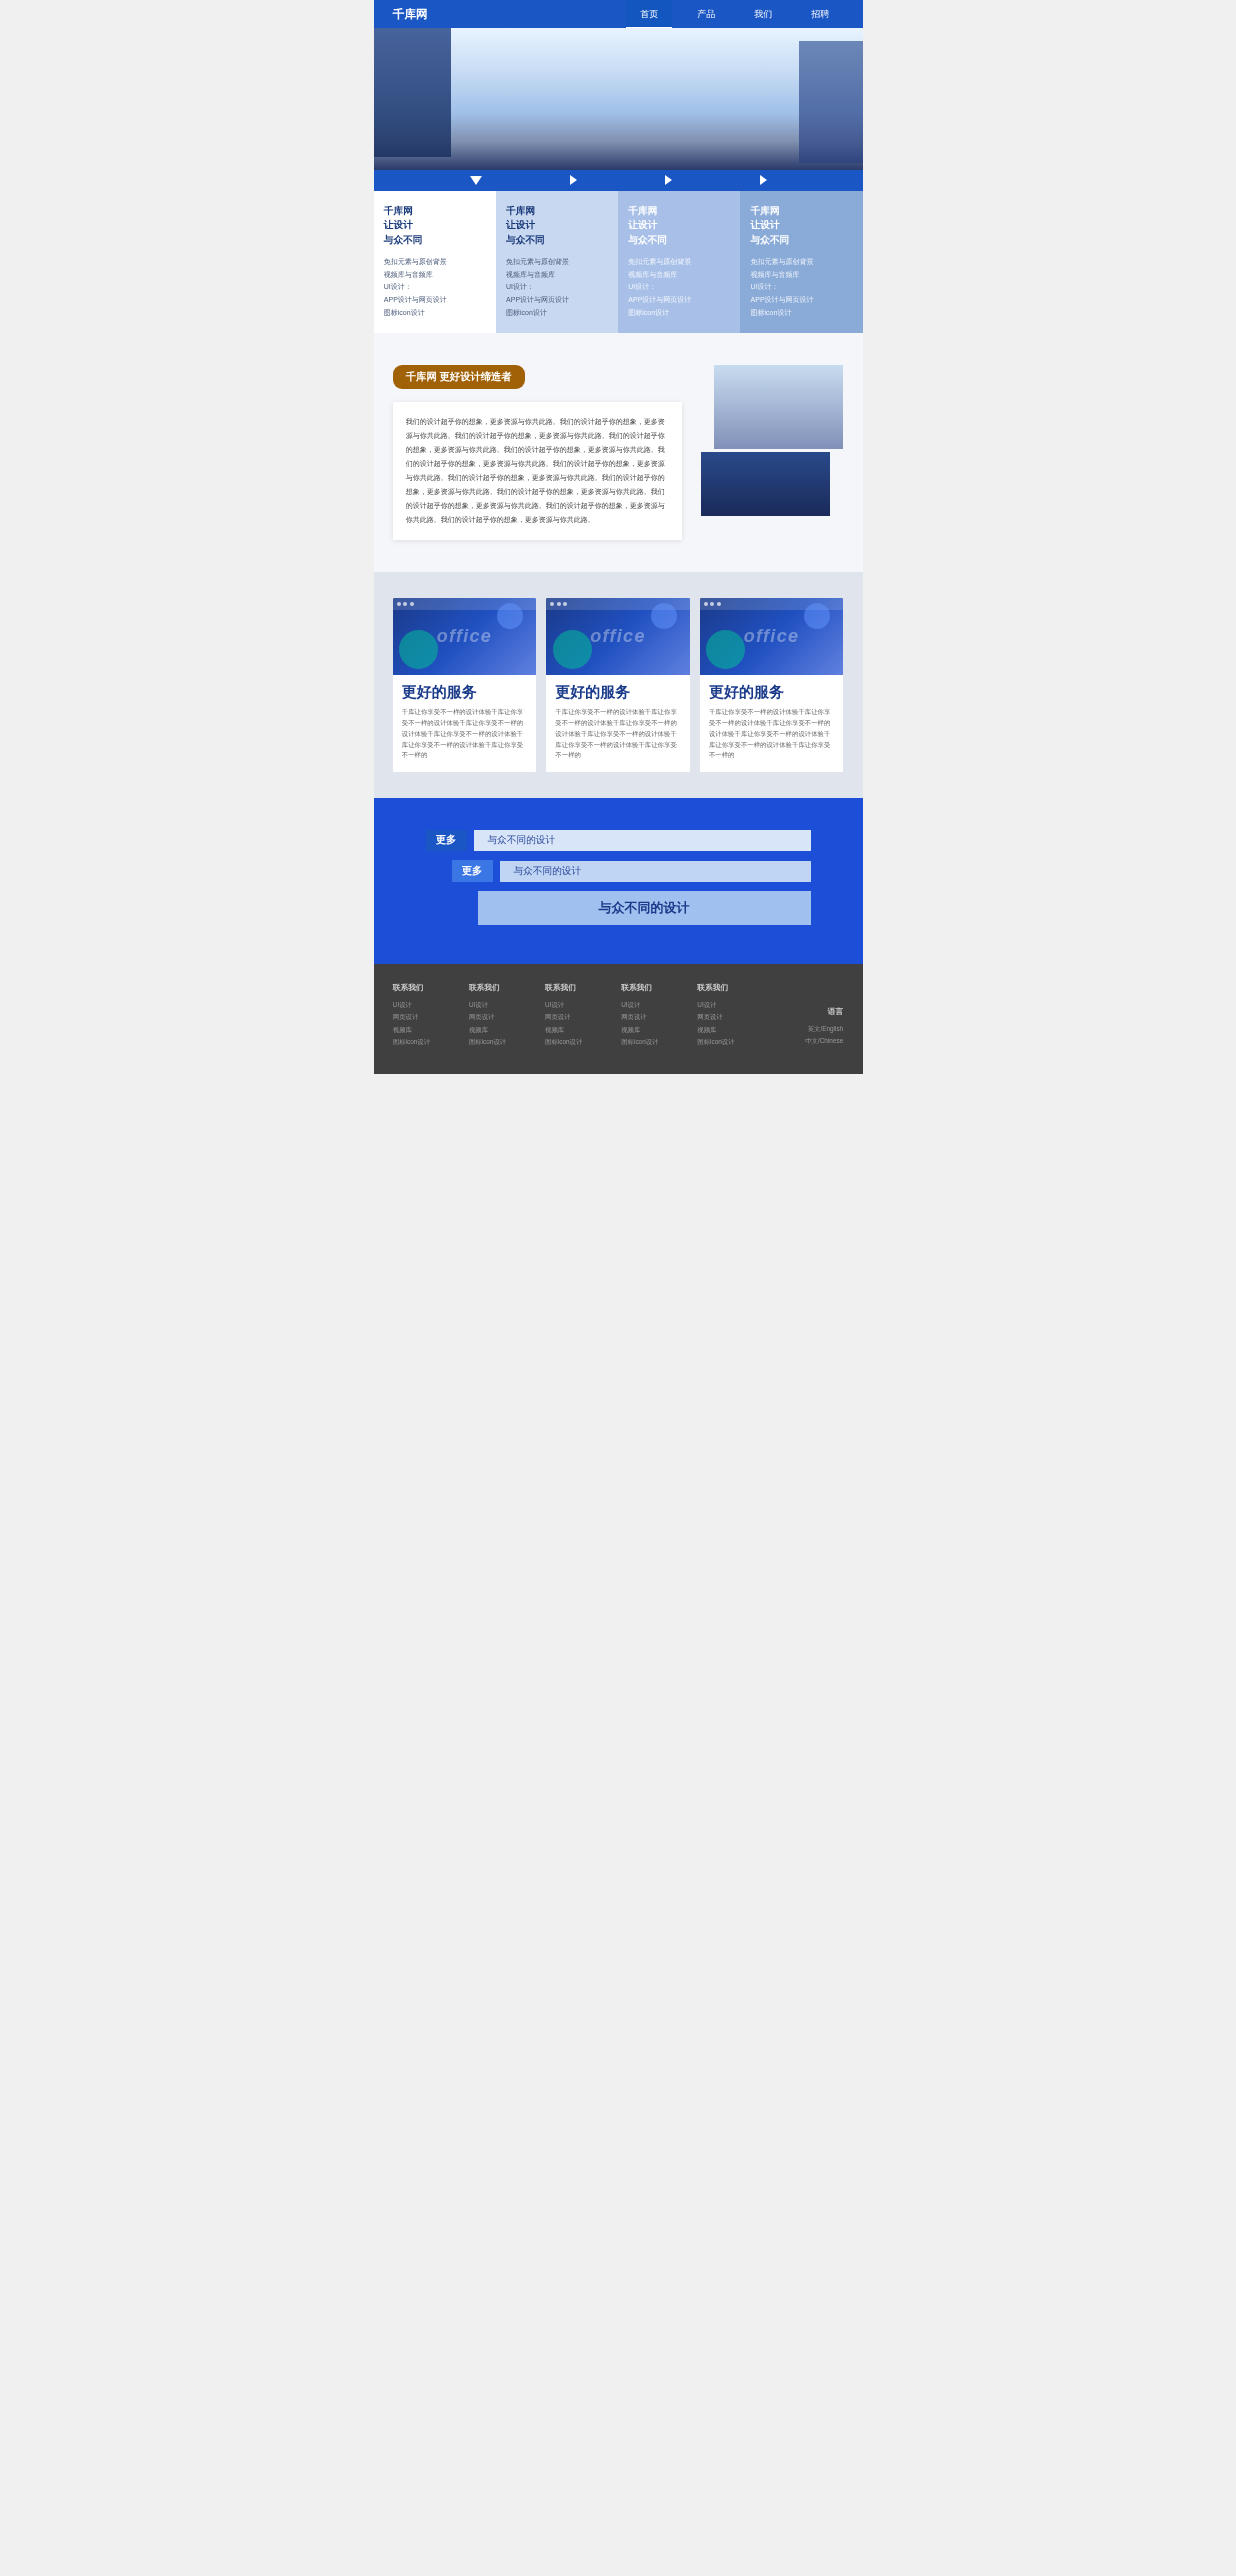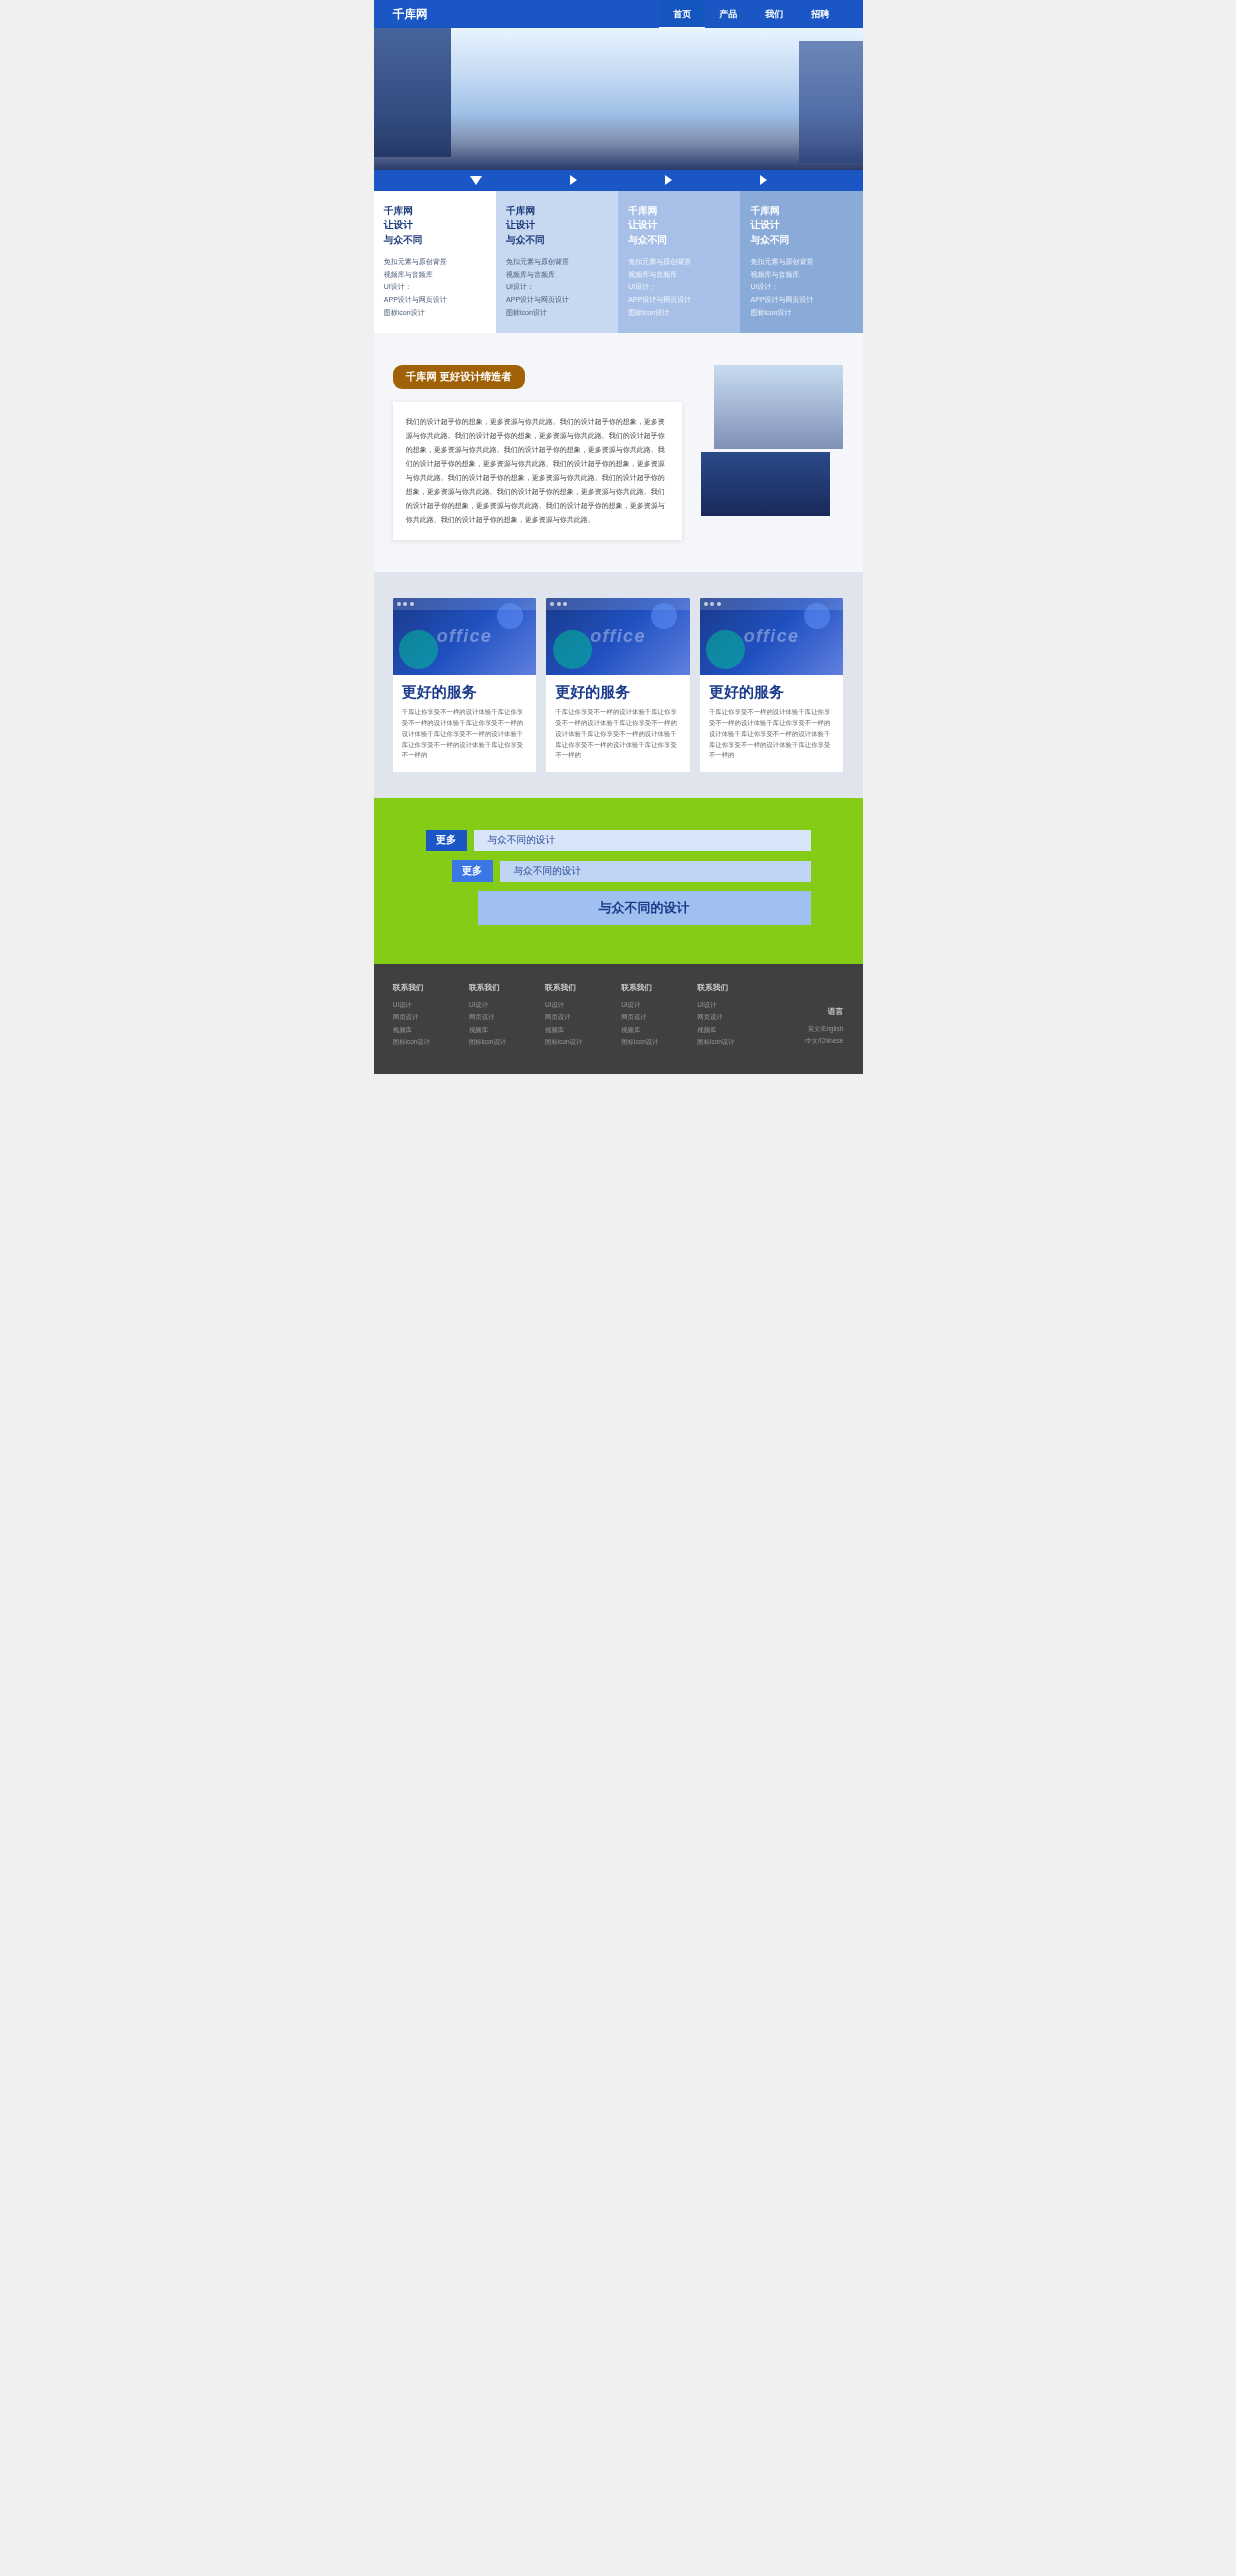--- a/index.html
+++ b/index.html
@@ -14,22 +14,21 @@
       padding: 0 19.3px;
       height: 28px;
     }
     .nav-logo {
       color: white;
       font-size: 11.6px;
       font-weight: bold;
     }
     .nav-links {
       display: flex;
-      gap: 0;
-      font-weight: bold;
+      gap: 11px;
     }
     .nav-link {
       color: white;
       padding: 0 14px;
       height: 28px;
       line-height: 28px;
       font-size: 9px;
       cursor: pointer;
       text-decoration: none;
     }
@@ -268,21 +267,21 @@
       margin-bottom: 5.2px;
     }
     .service-desc {
       font-size: 6.4px;
       color: #666;
       line-height: 1.7;
     }
 
     
     .promo-section {
-      background: #84cc16;
+      background: #1d4ed8;
       padding: 32px 52px 39px;
     }
     .promo-row {
       display: flex;
       align-items: center;
       margin-bottom: 9px;
     }
     .promo-badge {
       background: #1a56c4;
       color: white;

